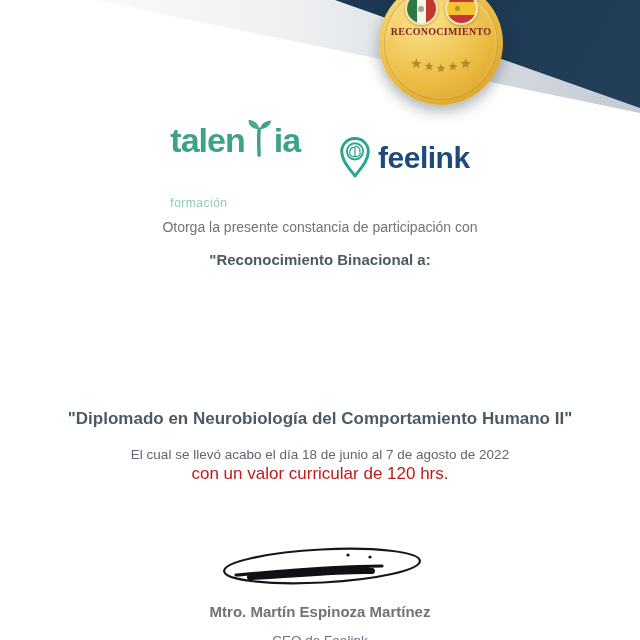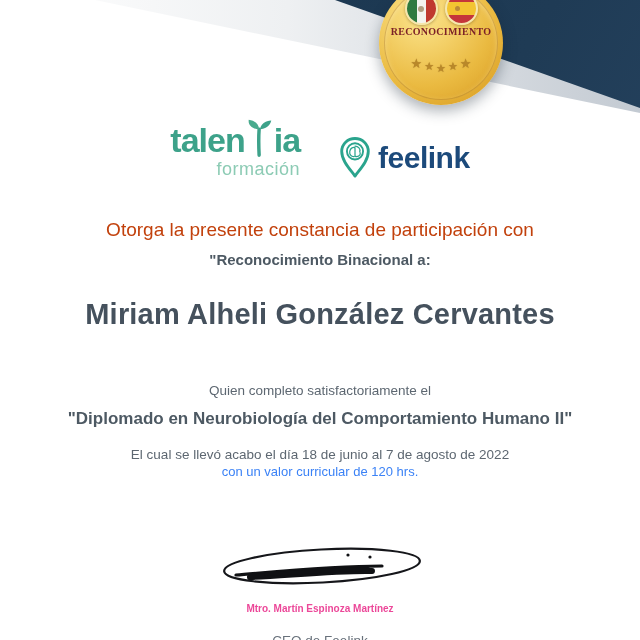--- a/index.html
+++ b/index.html
@@ -53,36 +53,36 @@
   .stars span:nth-child(1){ font-size:13px; transform:translateY(0); }
   .stars span:nth-child(2){ font-size:11px; transform:translateY(4px); }
   .stars span:nth-child(3){ font-size:11px; transform:translateY(6px); }
   .stars span:nth-child(4){ font-size:11px; transform:translateY(4px); }
   .stars span:nth-child(5){ font-size:13px; transform:translateY(0); }
   
   .logos {
     position:absolute; top:116px; left:0; width:100%;
     display:flex; justify-content:center; align-items:flex-start; gap:36px;
   }
-  .talentia { display:flex; flex-direction:column; align-items:flex-end; }
+  .talentia { display:flex; flex-direction:column; align-items:flex-start;gap:37px; }
   .talentia-word { display:flex; align-items:flex-end; color:#3da28a; font-size:34px; font-weight:bold; letter-spacing:-1px; line-height:1; }
   .talentia-word svg { margin:0 1px -1px 2px; }
-  .talentia-sub { margin-top:2px; font-size:18px; color:#8ccbb4; letter-spacing:.5px; }
+  .talentia-sub { margin-top:2px; font-size:12px; color:#8ccbb4; letter-spacing:.5px; }
   .feelink { display:flex; align-items:center; gap:4px; margin-top:20px; }
   .feelink-word { color:#1c4a7b; font-size:30px; font-weight:bold; letter-spacing:-.5px; line-height:1; }
   
   .line { position:absolute; left:0; width:100%; text-align:center; }
-  .intro        { top:219px; font-size:19px;   color:#c2410c; }
+  .intro        { top:219px; font-size:14px;   color:#737373; }
   .recognition  { top:251px; font-size:15px;   color:#4d5963; font-weight:bold; }
   .recipient    { top:298px; font-size:29px;   color:#45515d; font-weight:bold; letter-spacing:.2px; }
   .completion   { top:383px; font-size:13.5px; color:#5d6771; }
   .course       { top:409px; font-size:17px;   color:#4d5963; font-weight:bold; }
   .details1     { top:447px; font-size:13.5px; color:#5d6771; }
-  .details2     { top:464px; font-size:13px; color:#3b82f6; }
-  .signer       { top:603px; font-size:10px; color:#ec4899; font-weight:bold; }
+  .details2     { top:464px; font-size:17px; color:#b91c1c; }
+  .signer       { top:603px; font-size:15px; color:#737373; font-weight:bold; }
   .role         { top:633px; font-size:13.5px; color:#68717b; }
   .signature { position:absolute; left:218px; top:543px; }
 </style>
 </head>
 <body>
 
 <div class="page">
 
   <div class="shadow-band"></div>
   <div class="navy-band"></div>
@@ -125,22 +125,20 @@
         <path d="M20 42 C14.5 34.5, 6 26, 6 16 C6 8.3, 12.3 2.5, 20 2.5 C27.7 2.5, 34 8.3, 34 16 C34 26, 25.5 34.5, 20 42 Z" fill="#ffffff" stroke="#2aa48d" stroke-width="3" stroke-linejoin="round"></path>
         <circle cx="20" cy="16" r="8.5" fill="none" stroke="#2aa48d" stroke-width="2"></circle>
         <path d="M14.5 16 C15 12.5, 18.5 11, 20 12.5 M20 10.5 C23.5 10.5, 26 13.5, 25 16.5 M25.5 17.5 C26 20.5, 22.5 22.5, 20 21 M19 21.5 C15.8 21.8, 14 19, 14.5 16.5 M20 12 L20 20.5" fill="none" stroke="#2aa48d" stroke-width="1.3" stroke-linecap="round"></path>
       </svg>
       <span class="feelink-word">feelink</span>
     </div>
   </div>
 
   <div class="line intro">Otorga la presente constancia de participación con</div>
   <div class="line recognition">"Reconocimiento Binacional a:</div>
-  <div class="line recipient">Miriam Alheli González Cervantes</div>
-  <div class="line completion">Quien completo satisfactoriamente el</div>
   <div class="line course">"Diplomado en Neurobiología del Comportamiento Humano II"</div>
   <div class="line details1">El cual se llevó acabo el día 18 de junio al 7 de agosto de 2022</div>
   <div class="line details2">con un valor curricular de 120 hrs.</div>
 
   <svg class="signature" width="208" height="48" viewBox="0 0 208 48">
     <ellipse cx="104" cy="23" rx="98" ry="16.5" fill="none" stroke="#15161a" stroke-width="2.2" transform="rotate(-3 104 23)"></ellipse>
     <path d="M18 32 C 55 29, 115 23, 164 23" fill="none" stroke="#101114" stroke-width="3.2" stroke-linecap="round"></path>
     <path d="M32 34 C 72 32, 126 27, 154 28" fill="none" stroke="#101114" stroke-width="6" stroke-linecap="round"></path>
     <path d="M48 31 C 92 29, 132 25, 150 26" fill="none" stroke="#101114" stroke-width="4" stroke-linecap="round"></path>
     <circle cx="130" cy="12" r="1.6" fill="#101114"></circle>

